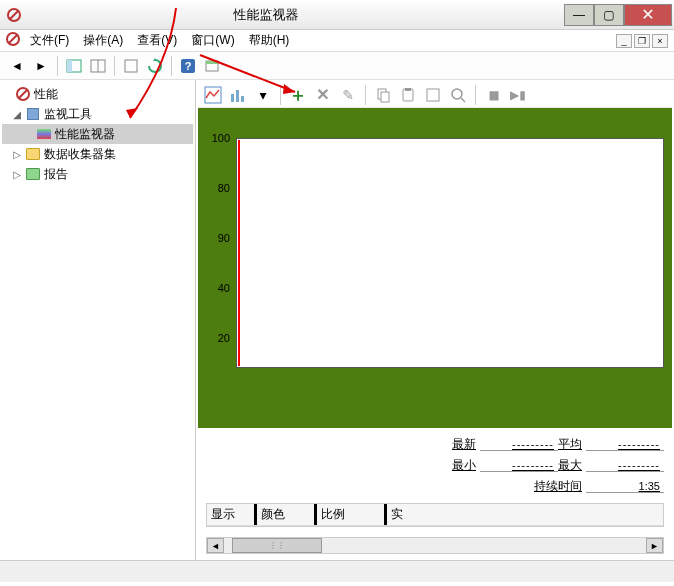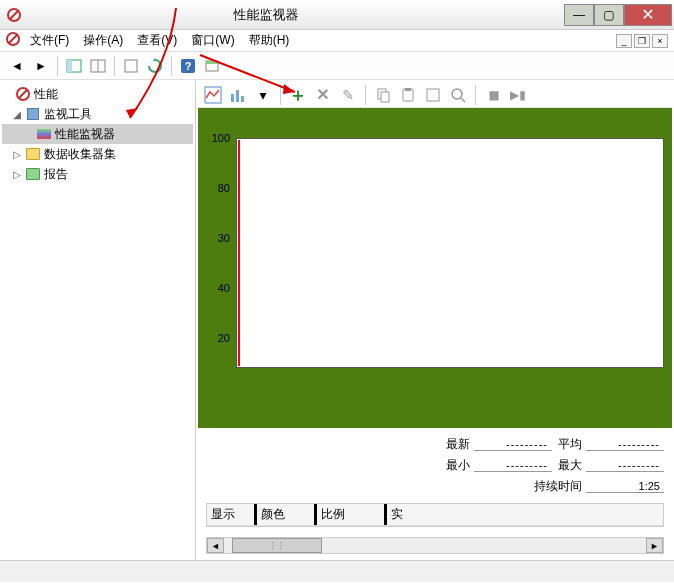--- a/index.html
+++ b/index.html
@@ -30,21 +30,21 @@
 .chart-toolbar { height: 26px; display: flex; align-items: center; gap: 3px; padding-left: 4px; border-bottom: 1px solid #e8e8e8; }
 .ctbtn { width: 22px; height: 22px; display: flex; align-items: center; justify-content: center; }
 .add-btn { color: #2a8a2a; font-size: 18px; font-weight: bold; }
 .chart-area { flex: 1; padding-top: 30px; padding-left: 8px; padding-right: 8px; background: #4d7c0f; }
 .chart-box { position: relative; height: 250px; margin-left: 30px; }
 .chart-plot { position: absolute; left: 0; top: 0; right: 0; height: 230px; border: 1px solid #555; background: #fff; }
 .yaxis-label { position: absolute; right: 100%; padding-right: 6px; font-size: 11px; transform: translateY(-50%); }
 .xaxis { position: absolute; display: flex; justify-content: space-between; left: 0; right: 0; top: 232px; font-size: 11px; }
 .vline { position: absolute; left: 1px; top: 1px; bottom: 1px; width: 2px; background: red; }
 .stats { display: flex; flex-direction: column; gap: 4px; padding: 8px 8px 4px 8px; }
-.stat-row { display: flex; justify-content: flex-end; gap: 6px; }
+.stat-row { display: flex; justify-content: flex-end; gap: 0; text-decoration: underline; }
 .stat-group { display: flex; align-items: center; gap: 4px; }
 .stat-label { font-size: 12px; }
 .stat-val { width: 78px; border-bottom: 1px solid #999; text-align: right; padding-right: 4px; font-size: 11px; letter-spacing: 1px; }
 .counter-grid { margin: 4px 8px 0 8px; border: 1px solid #ccc; }
 .grid-header { display: flex; background: #f5f5f5; border-bottom: 1px solid #ddd; }
 .grid-col { border-right: 3px solid #000000; padding: 2px 4px; font-size: 12px; }
 .scrollbar-h { margin: 10px 8px 4px 8px; height: 17px; border: 1px solid #ccc; display: flex; align-items: stretch; background: #eee; }
 .sb-btn { width: 17px; background: #ddd; border: 1px solid #aaa; display: flex; align-items: center; justify-content: center; font-size: 9px; }
 .sb-track { flex: 1; position: relative; }
 .sb-thumb { position: absolute; left: 8px; width: 90px; top: 0; bottom: 0; background: #cfcfcf; border: 1px solid #999; display:flex; align-items:center; justify-content:center; font-size:8px; color:#777;}
@@ -218,21 +218,21 @@
       <div class="ctbtn" style="color:#999">▶▮</div>
     </div>
 
     <div class="chart-area">
       <div class="chart-box">
         <div class="chart-plot">
           <div class="vline"></div>
         </div>
         <div class="yaxis-label" style="top:0%">100</div>
         <div class="yaxis-label" style="top:20%">80</div>
-        <div class="yaxis-label" style="top:40%">30</div>
+        <div class="yaxis-label" style="top:40%">90</div>
         <div class="yaxis-label" style="top:60%">40</div>
         <div class="yaxis-label" style="top:80%">20</div>
       </div>
     </div>
 
     <div class="stats">
       <div class="stat-row">
         <div class="stat-group">
             <span class="stat-label">最新</span>
             <span class="stat-val">---------</span>
@@ -248,21 +248,21 @@
             <span class="stat-val">---------</span>
           </div>
         <div class="stat-group">
             <span class="stat-label">最大</span>
             <span class="stat-val">---------</span>
           </div>
       </div>
       <div class="stat-row">
         <div class="stat-group">
             <span class="stat-label">持续时间</span>
-            <span class="stat-val" style="letter-spacing:0">1:25</span>
+            <span class="stat-val" style="letter-spacing:0">1:35</span>
           </div>
       </div>
     </div>
 
     <div class="counter-grid">
       <div class="grid-header">
         <div class="grid-col" style="width:50px">显示</div>
         <div class="grid-col" style="width:60px">颜色</div>
         <div class="grid-col" style="width:70px">比例</div>
         <div class="grid-col" style="width:30px;border-right:none">实</div>

